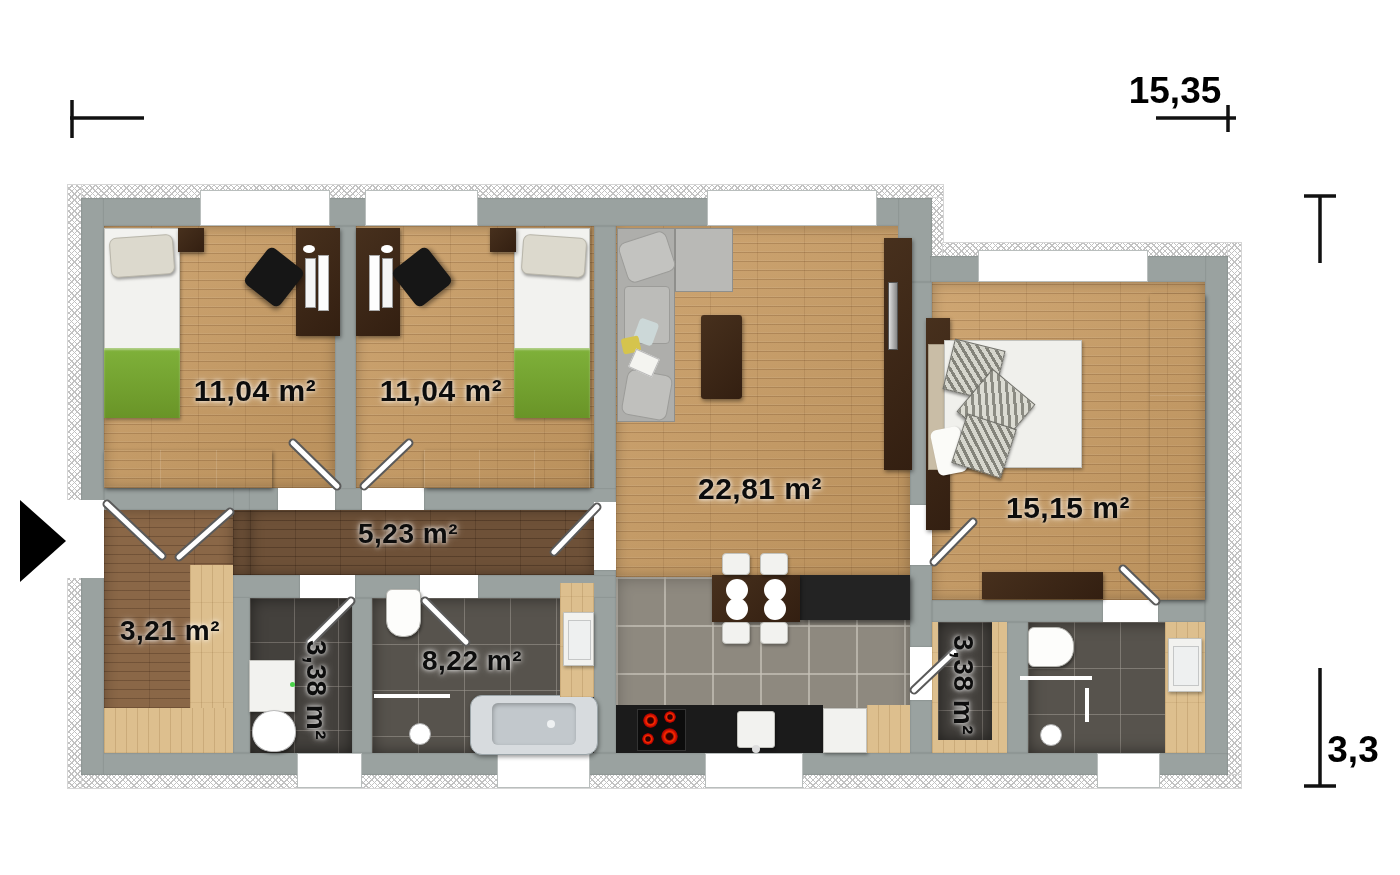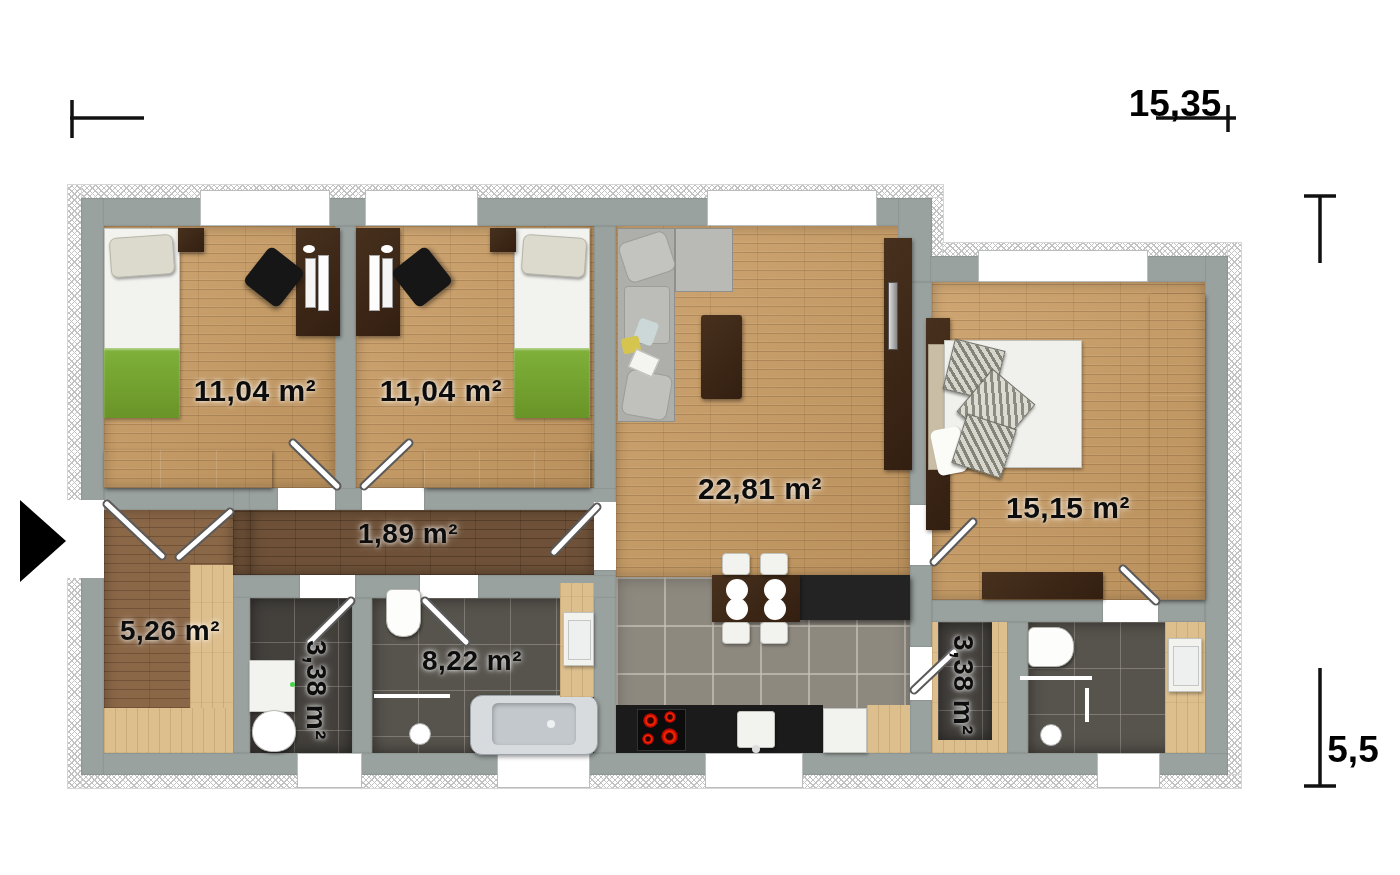--- a/index.html
+++ b/index.html
@@ -273,22 +273,22 @@
       <line x1="1304" y1="786" x2="1336" y2="786"></line>
     </g>
   </svg>
 
   <div class="arrow-right" style="left:20px;top:500px;"></div>
 
   <div class="area-label" style="left:255px;top:391px;">11,04 m²</div>
   <div class="area-label" style="left:441px;top:391px;">11,04 m²</div>
   <div class="area-label" style="left:760px;top:489px;">22,81 m²</div>
   <div class="area-label" style="left:1068px;top:508px;">15,15 m²</div>
-  <div class="area-label" style="left:408px;top:534px;font-size:28px;">1,89 m²</div>
-  <div class="area-label" style="left:170px;top:631px;font-size:28px;">5,26 m²</div>
+  <div class="area-label" style="left:408px;top:534px;font-size:28px;">5,23 m²</div>
+  <div class="area-label" style="left:170px;top:631px;font-size:28px;">3,21 m²</div>
   <div class="area-label rot" style="left:316px;top:690px;font-size:28px;">3,38 m²</div>
   <div class="area-label" style="left:472px;top:661px;font-size:28px;">8,22 m²</div>
   <div class="area-label rot" style="left:963px;top:685px;font-size:28px;">3,38 m²</div>
 
-  <div class="dim-label" style="left:1175px;top:104px;">15,35</div>
-  <div class="dim-label" style="left:1353px;top:750px;">5,5</div>
+  <div class="dim-label" style="left:1175px;top:91px;">15,35</div>
+  <div class="dim-label" style="left:1353px;top:750px;">3,3</div>
 
 </div>
 
 </body></html>

